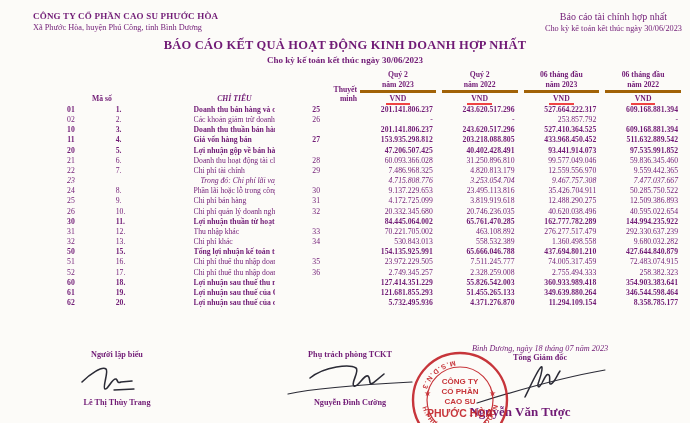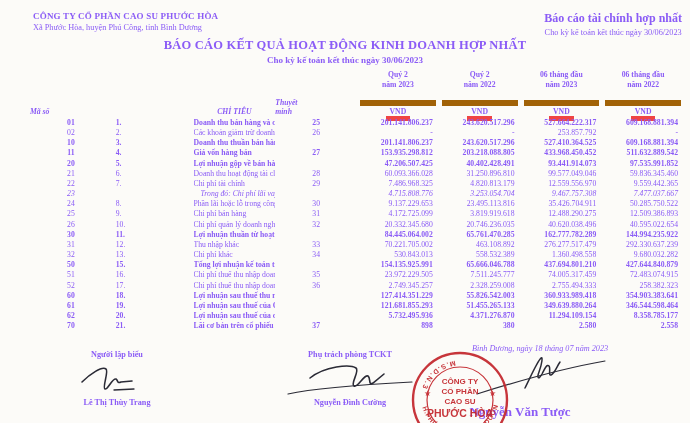--- a/index.html
+++ b/index.html
@@ -1,39 +1,39 @@
 <!DOCTYPE html>
 <html><head>
 <meta charset="utf-8">
 <style>
   * { margin:0; padding:0; box-sizing:border-box; }
   html,body { width:690px; height:423px; }
   body { font-family:"Liberation Serif", serif; background:#e9e9e9; }
-  .page { position:relative; width:690px; height:423px; background:#fcfbf8; overflow:hidden; color:#8b5cf6; }
+  .page { position:relative; width:690px; height:423px; background:#fcfbf8; overflow:hidden; color:#701a75; }
 
   
   .header-left { position:absolute; top:11px; left:33px; }
   .company-name { font-weight:bold; font-size:9px; letter-spacing:.2px; }
   .company-address { font-size:8.3px; margin-top:2px; }
   .header-right { position:absolute; top:11px; right:8px; text-align:center; }
-  .report-kind { font-weight:bold; font-size:12px; }
+  .report-kind { font-weight:normal; font-size:10px; }
   .report-period-small { font-size:8.3px; margin-top:2px; }
   .title-block { position:absolute; top:38px; left:0; width:690px; text-align:center; }
   .report-title { font-weight:bold; font-size:12.5px; letter-spacing:.2px; }
   .report-subtitle { font-weight:bold; font-size:9px; margin-top:2px; }
 
   
   .tbl-wrap { position:absolute; top:70px; left:30px; width:654px; }
   table { width:654px; border-collapse:collapse; table-layout:fixed; font-size:7.7px; }
   th { font-weight:bold; vertical-align:bottom; padding:0 0 2px 0; font-size:7.7px; }
-  th.c-ma, th.c-tm { text-align:left;font-style:italic; }
+  th.c-ma, th.c-tm { text-align:right; }
   th.c-label { text-align:center;font-style:italic; }
-  .ph { text-align:center; line-height:9.5px; border-bottom:6px solid #a16207; padding-bottom:11px; margin:0 3px; }
+  .ph { text-align:center; line-height:9.5px; border-bottom:3px solid #a16207; padding-bottom:1px; margin:0 3px; }
   .vnd { text-align:center; margin-top:1px; }
-  .vnd span { font-weight:bold; border-bottom:5px solid #ef4444; padding:0 4px; }
+  .vnd span { font-weight:bold; border-bottom:2px solid #ef4444; padding:0 4px; }
   td { padding:0; line-height:10.15px; vertical-align:top; white-space:nowrap; overflow:hidden; }
   td.c-ma { text-align:center;margin-top:17px; }
   td.c-no { text-align:left; padding-left:4px; }
   td.c-label { text-align:left; }
   td.c-tm { text-align:center; }
   td.c-num { text-align:right; padding-right:6px; }
   tr.row-bold td { font-weight:bold; }
   tr.row-italic td { font-style:italic; }
   tr.row-italic td.c-label { padding-left:7px; }
 
@@ -292,30 +292,20 @@
           <tr class="row-bold">
             <td class="c-ma">62</td>
             <td class="c-no">20.</td>
             <td class="c-label">Lợi nhuận sau thuế của cổ đông không kiểm soát</td>
             <td class="c-tm"></td>
             <td class="c-num">5.732.495.936</td>
             <td class="c-num">4.371.276.870</td>
             <td class="c-num">11.294.109.154</td>
             <td class="c-num">8.358.785.177</td>
           </tr>
-          <tr class="row-bold">
-            <td class="c-ma">70</td>
-            <td class="c-no">21.</td>
-            <td class="c-label">Lãi cơ bản trên cổ phiếu</td>
-            <td class="c-tm">37</td>
-            <td class="c-num">898</td>
-            <td class="c-num">380</td>
-            <td class="c-num">2.580</td>
-            <td class="c-num">2.558</td>
-          </tr>
         </tbody>
       </table>
   </div>
 
   <div class="sig sig-mid">
     <div class="sig-title">Phụ trách phòng TCKT</div>
     <svg class="sig-ink" width="140" height="38" viewBox="0 0 140 38">
       <path d="M30 18 C45 6, 70 4, 76 8 C80 11, 70 24, 74 26 C78 28, 84 14, 88 16 C91 18, 88 26, 93 23 L104 14" fill="none" stroke="#2b2b36" stroke-width="1.6" stroke-linecap="round"></path>
       <path d="M8 34 C40 27, 95 24, 132 22" fill="none" stroke="#2b2b36" stroke-width="1.2" stroke-linecap="round"></path>
     </svg>
@@ -326,20 +316,21 @@
     <div class="sig-title">Người lập biểu</div>
     <svg class="sig-ink" width="90" height="36" viewBox="0 0 90 36">
       <path d="M10 22 C18 14, 30 6, 34 9 C37 11, 30 28, 33 29 C36 30, 40 18, 44 19 C46 20, 45 24, 49 22 L60 21" fill="none" stroke="#2b2b36" stroke-width="1.6" stroke-linecap="round"></path>
       <path d="M42 30 L62 29" fill="none" stroke="#2b2b36" stroke-width="1.3" stroke-linecap="round"></path>
     </svg>
     <div class="sig-name">Lê Thị Thùy Trang</div>
   </div>
 
   <div class="sig sig-right">
     <div class="date-line">Bình Dương, ngày 18 tháng 07 năm 2023</div>
+    <div class="sig-title">Tổng Giám đốc</div>
     <svg class="sig-ink" width="150" height="42" viewBox="0 0 150 42">
       <path d="M60 34 C66 22, 72 8, 76 4 C78 2, 77 10, 74 18 C72 23, 73 27, 77 20 C80 14, 82 10, 84 12 C86 14, 83 22, 86 21 C90 19, 92 12, 95 8" fill="none" stroke="#2b2b36" stroke-width="1.5" stroke-linecap="round"></path>
       <path d="M12 40 C50 28, 100 14, 140 7" fill="none" stroke="#2b2b36" stroke-width="1.2" stroke-linecap="round"></path>
     </svg>
   </div>
   <div class="dir-name">Nguyễn Văn Tược</div>
 
   <svg class="stamp" viewBox="0 0 104 104">
     <circle cx="52" cy="52" r="47" fill="none" stroke="#c3252b" stroke-width="2.4"></circle>
     <circle cx="52" cy="52" r="33" fill="none" stroke="#c3252b" stroke-width="1.2"></circle>

